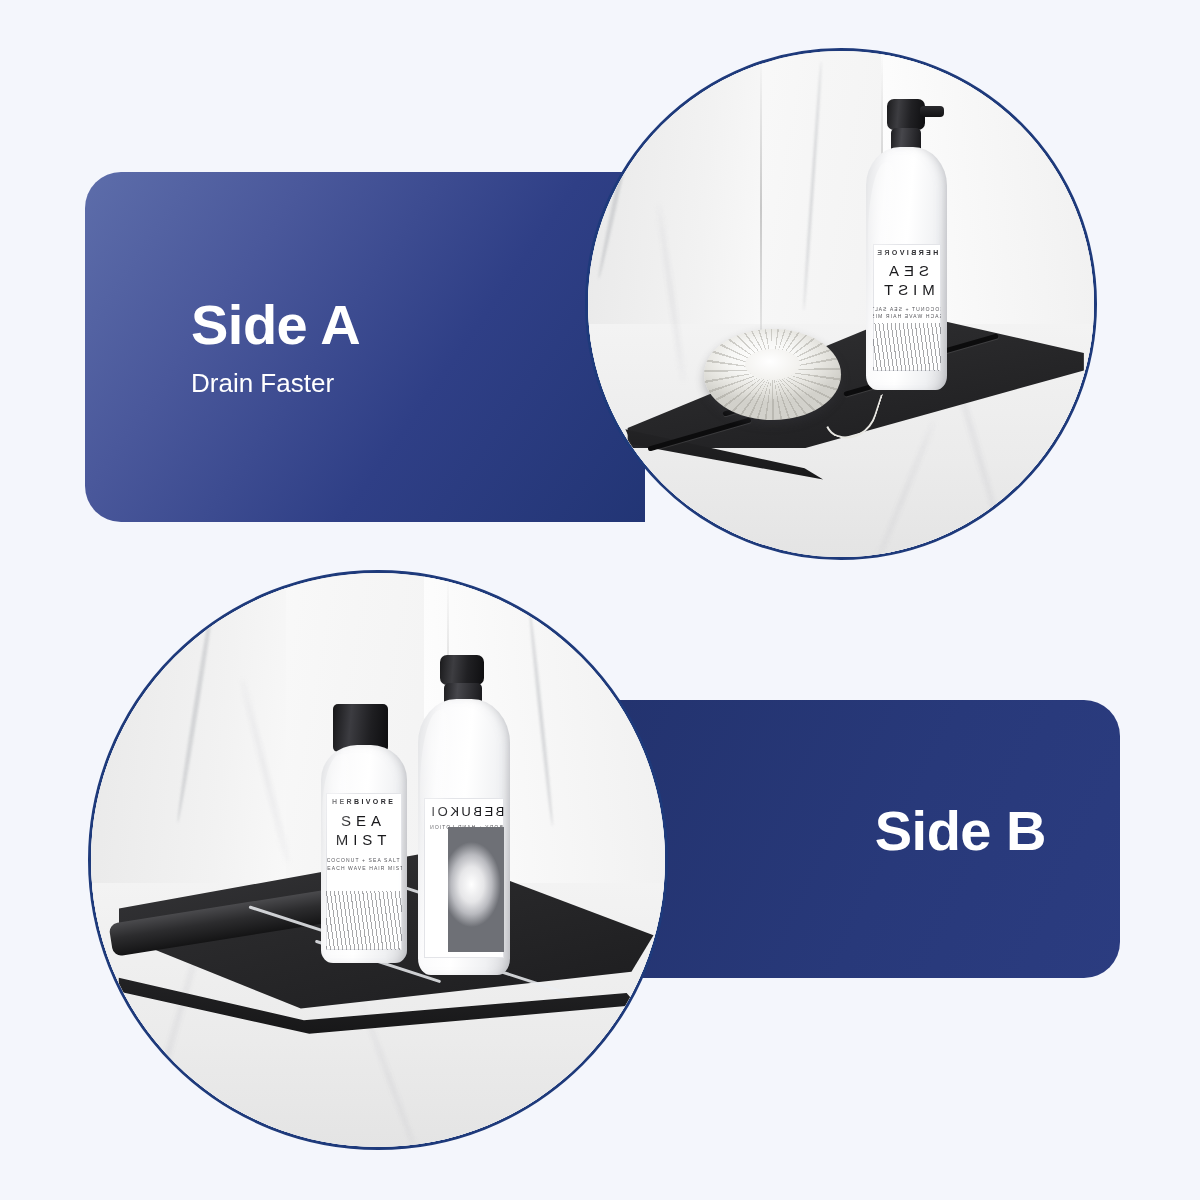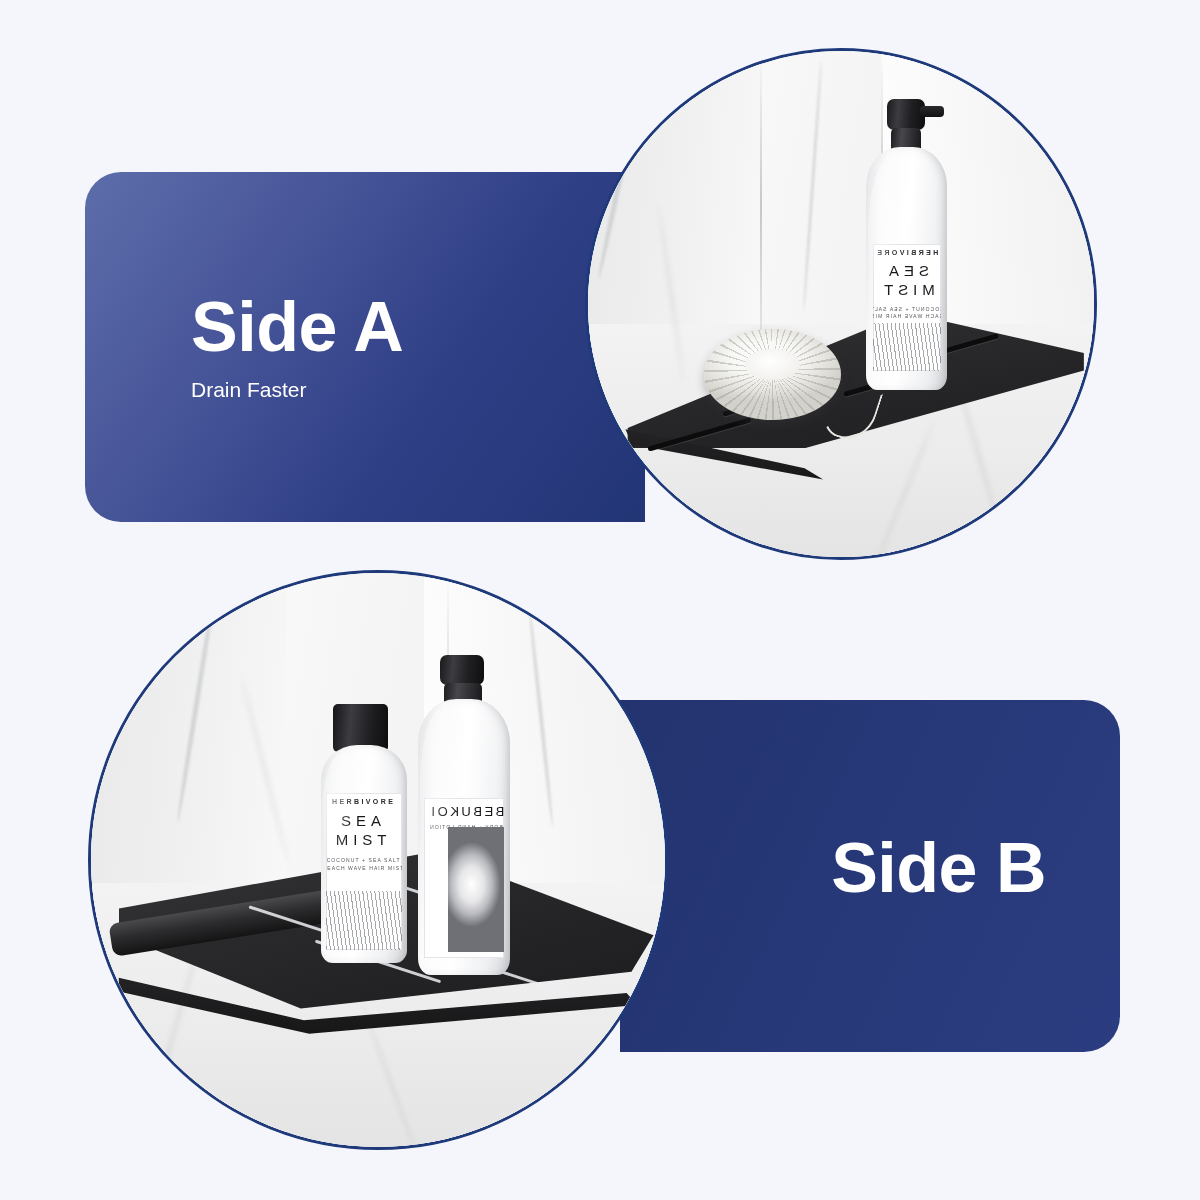--- a/index.html
+++ b/index.html
@@ -38,39 +38,39 @@
     height: 350px;
     border-radius: 36px 0 0 36px;
     background: linear-gradient(125deg, #5d6daa 0%, #4a589b 28%, #2f3f86 62%, #223575 100%);
     align-items: flex-start;
     padding-left: 106px;
   }
   .banner-b {
     left: 620px;
     top: 700px;
     width: 500px;
-    height: 352px;
+    height: 278px;
     border-radius: 0 36px 36px 0;
     background: linear-gradient(295deg, #2b3c80 0%, #28397a 45%, #23336f 100%);
     align-items: flex-end;
     padding-right: 74px;
   }
 
   .banner-title {
     color: #ffffff;
-    font-size: 70px;
+    font-size: 56px;
     font-weight: bold;
     line-height: 1.0;
     letter-spacing: -0.5px;
     margin: 0 0 16px 0;
     white-space: nowrap;
   }
   .banner-sub {
     color: #ffffff;
-    font-size: 21px;
+    font-size: 26px;
     font-weight: normal;
     line-height: 1.1;
     margin: 0;
     white-space: nowrap;
   }
 
   
   .photo-circle {
     position: absolute;
     border-radius: 50%;

